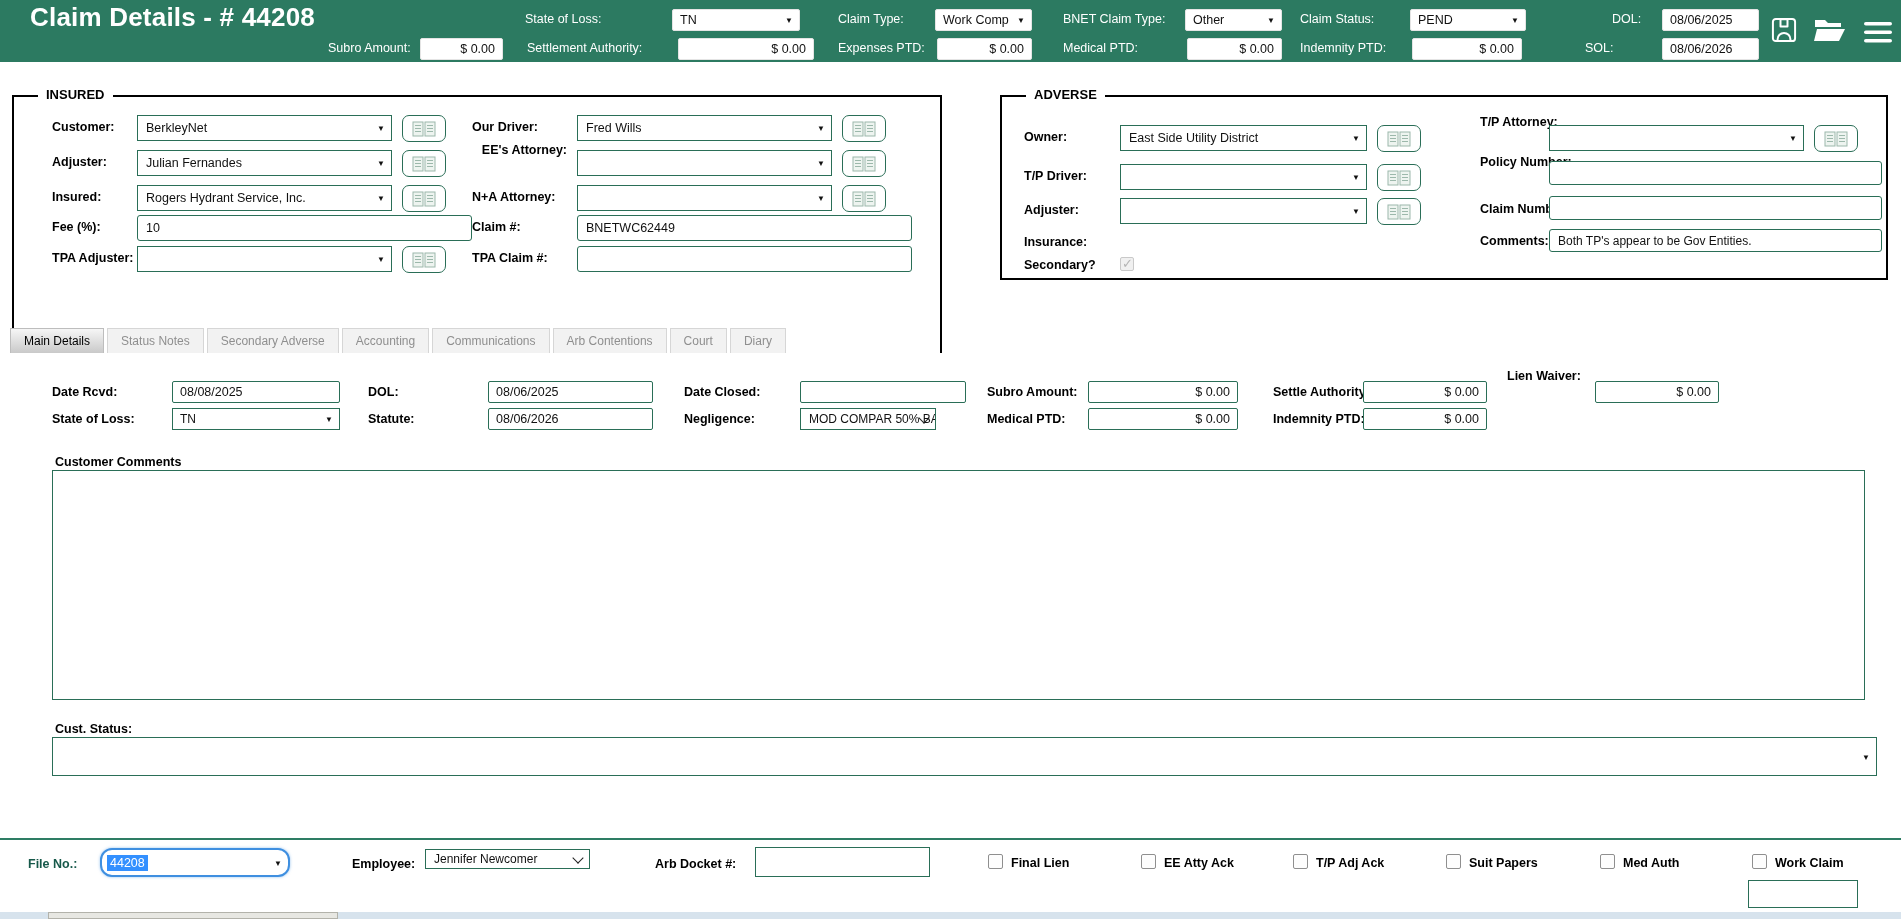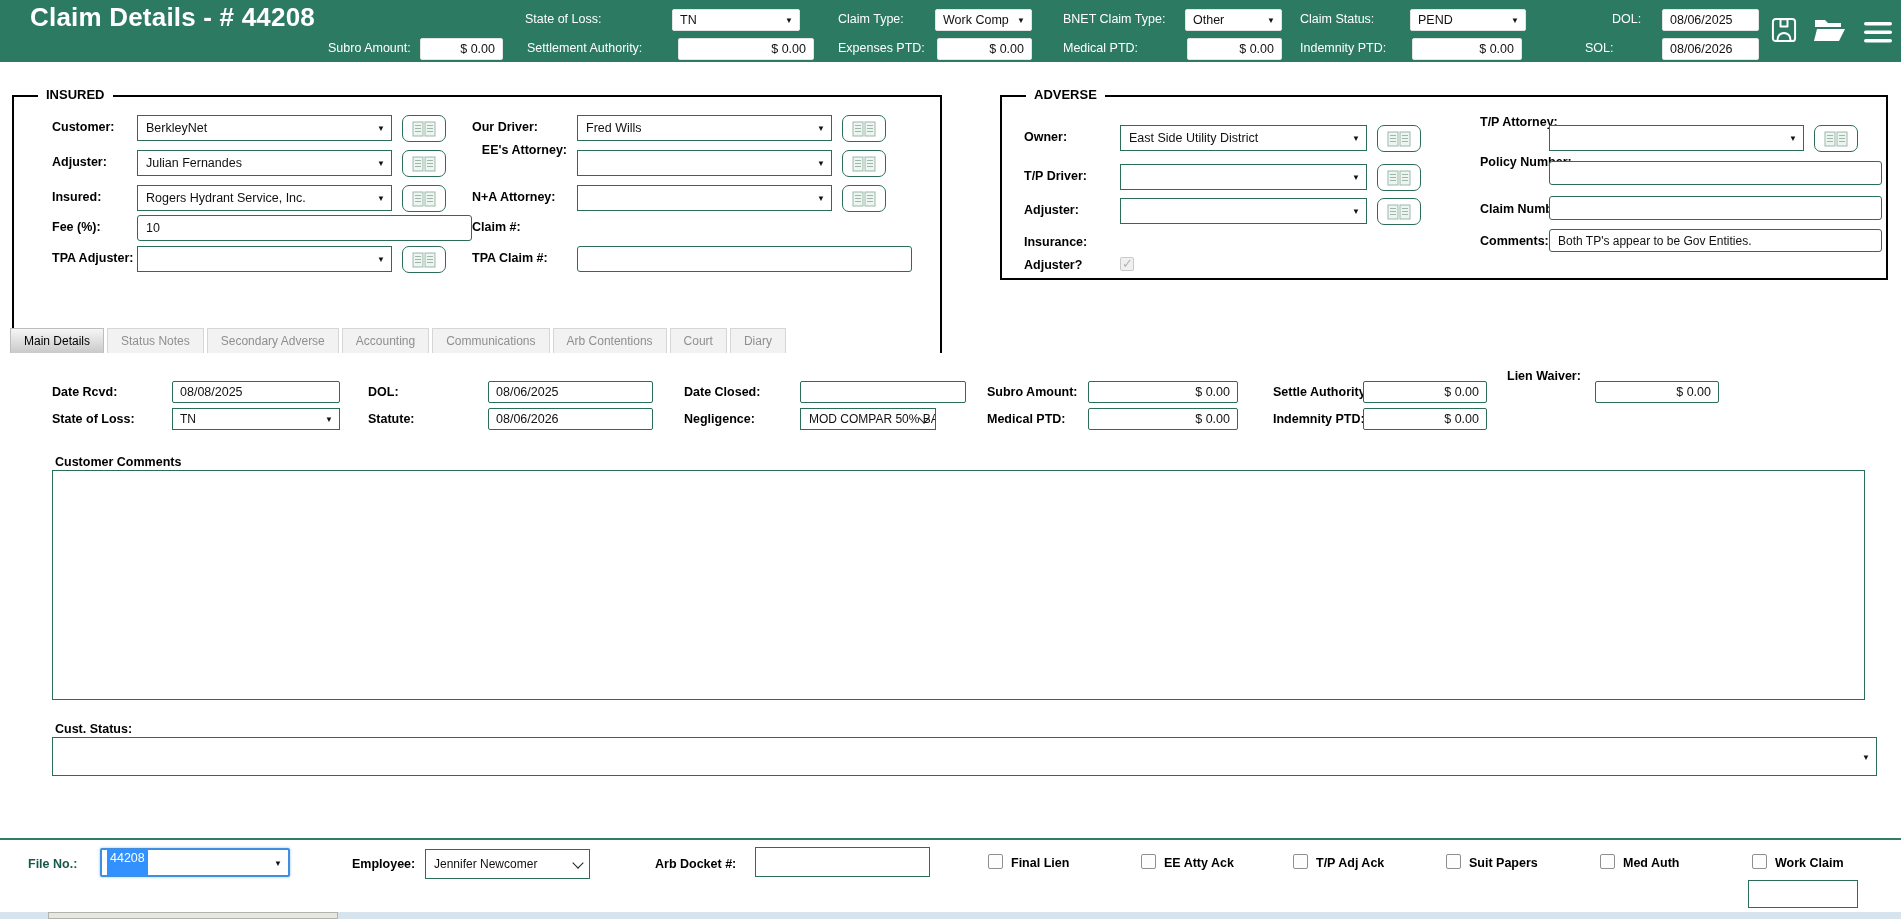--- a/index.html
+++ b/index.html
@@ -45,21 +45,21 @@
     font-size:12.5px; color:#111; padding:0 7px; font-family:inherit; }
   .mcombo { position:absolute; height:22px; background:#fff; border:1px solid #2a6e57; font-size:12px; color:#111;
     display:flex; align-items:center; padding:0 20px 0 7px; white-space:nowrap; overflow:hidden; }
   .chev::after { content:""; width:7px; height:7px; border-right:1.7px solid #222; border-bottom:1.7px solid #222;
     transform:rotate(45deg); position:absolute; right:7px; top:calc(50% - 5px); }
   .bigta { position:absolute; background:#fff; border:1px solid #2a6e57; resize:none; font-family:inherit; font-size:12.5px; padding:6px; }
 
   
   .footer { position:absolute; left:0; top:838px; width:1901px; height:74px; background:#fff; border-top:2px solid #2e7d64; }
   .filecombo { position:absolute; left:100px; top:8px; width:190px; height:29px; background:#fff;
-    border:2px solid #3f8fe0; border-radius:2px; display:flex; padding:0 22px 0 5px;
+    border:2px solid #3f8fe0; border-radius:12px; display:flex; align-items:center; padding:0 22px 0 5px;
     box-shadow:0 0 3px rgba(63,143,224,.55); }
   .selectedtext { background:#3390ff; color:#fff; font-size:12.5px; padding:1px 3px; }
   .cb { position:absolute; width:15px; height:15px; background:#fdfdfd; border:1px solid #8f8f8f; border-radius:2px; cursor:pointer; }
   .cb.gray { width:14px; height:14px; background:#f0f0f0; border-color:#c9c9c9; cursor:default; }
   .cb.checked::after { content:"✓"; position:absolute; left:1px; top:-2px; font-size:13px; font-weight:bold; color:#b4b4b4; }
   .cblbl { position:absolute; font-weight:bold; font-size:12.5px; color:#000; white-space:nowrap; }
 
   
   .hscroll { position:absolute; left:0; top:912px; width:1901px; height:7px; background:#d7e3ed; }
   .hthumb { position:absolute; left:48px; top:0; width:290px; height:7px; background:#e7e7e2; border:1px solid #b2b2aa; }
@@ -210,20 +210,21 @@
     </div>
     <div class="bookbtn" style="left:828px; top:88px;">
       <svg width="24" height="16" viewBox="0 0 24 16">
         <rect x="1" y="1" width="10" height="14" fill="#eef4f0" stroke="#9cb8ab"></rect>
           <rect x="13" y="1" width="10" height="14" fill="#eef4f0" stroke="#9cb8ab"></rect>
         <path d="M3 4.5h6M3 7.5h6M3 10.5h6M15 4.5h6M15 7.5h6M15 10.5h6" stroke="#9cb8ab"></path>
       </svg>
     </div>
 
     <span class="flbl" style="left:458px; top:123px;">Claim #:</span>
+    <input class="tinput" style="left: 563px; top: 118px; width: 335px;" value="BNETWC62449">
 
     <span class="flbl" style="left:458px; top:154px;">TPA Claim #:</span>
     <input class="tinput" style="left: 563px; top: 149px; width: 335px;" value="">
   </section>
 
   <section class="gpanel" style="left:1000px; top:95px; width:888px; height:185px;">
     <span class="legend">ADVERSE</span>
 
     <span class="flbl" style="left:22px; top:33px;">Owner:</span>
     <div class="combo car" style="left:118px; top:28px; width:247px;">
@@ -256,21 +257,21 @@
     <div class="bookbtn" style="left:375px; top:101px;">
       <svg width="24" height="16" viewBox="0 0 24 16">
         <rect x="1" y="1" width="10" height="14" fill="#eef4f0" stroke="#9cb8ab"></rect>
           <rect x="13" y="1" width="10" height="14" fill="#eef4f0" stroke="#9cb8ab"></rect>
         <path d="M3 4.5h6M3 7.5h6M3 10.5h6M15 4.5h6M15 7.5h6M15 10.5h6" stroke="#9cb8ab"></path>
       </svg>
     </div>
 
     <span class="flbl" style="left:22px; top:138px;">Insurance:</span>
 
-    <span class="flbl" style="left:22px; top:161px;">Adjuster?</span>
+    <span class="flbl" style="left:22px; top:161px;">Secondary?</span>
     <span class="cb gray checked" style="left:118px; top:160px;"></span>
 
     <span class="flbl wrap" style="left:478px; top:18px;">T/P Attorney:</span>
     <div class="combo car" style="left:547px; top:28px; width:255px;">
       <span></span>
     </div>
     <div class="bookbtn" style="left:812px; top:28px;">
       <svg width="24" height="16" viewBox="0 0 24 16">
         <rect x="1" y="1" width="10" height="14" fill="#eef4f0" stroke="#9cb8ab"></rect>
           <rect x="13" y="1" width="10" height="14" fill="#eef4f0" stroke="#9cb8ab"></rect>
@@ -340,21 +341,21 @@
     </div>
   </section>
 
   <footer class="footer">
     <span class="flbl" style="left:28px; top:17px; color:#17594a;">File No.:</span>
     <div class="filecombo car">
       <span class="selectedtext">44208</span>
     </div>
 
     <span class="flbl" style="left:352px; top:17px;">Employee:</span>
-    <div class="combo chev" style="left:425px; top:9px; width:165px; height:30px;">
+    <div class="combo chev" style="left:425px; top:9px; width:165px; height:20px;">
       <span style="font-size:12px;">Jennifer Newcomer</span>
     </div>
 
     <span class="flbl" style="left:655px; top:17px;">Arb Docket #:</span>
     <input class="tinput" style="left: 755px; top: 7px; width: 175px; height: 30px; border-radius: 0px;" value="">
 
     <span class="cb" style="left:988px; top:14px;"></span>
     <span class="cblbl" style="left:1011px; top:16px;">Final Lien</span>
 
     <span class="cb" style="left:1141px; top:14px;"></span>

